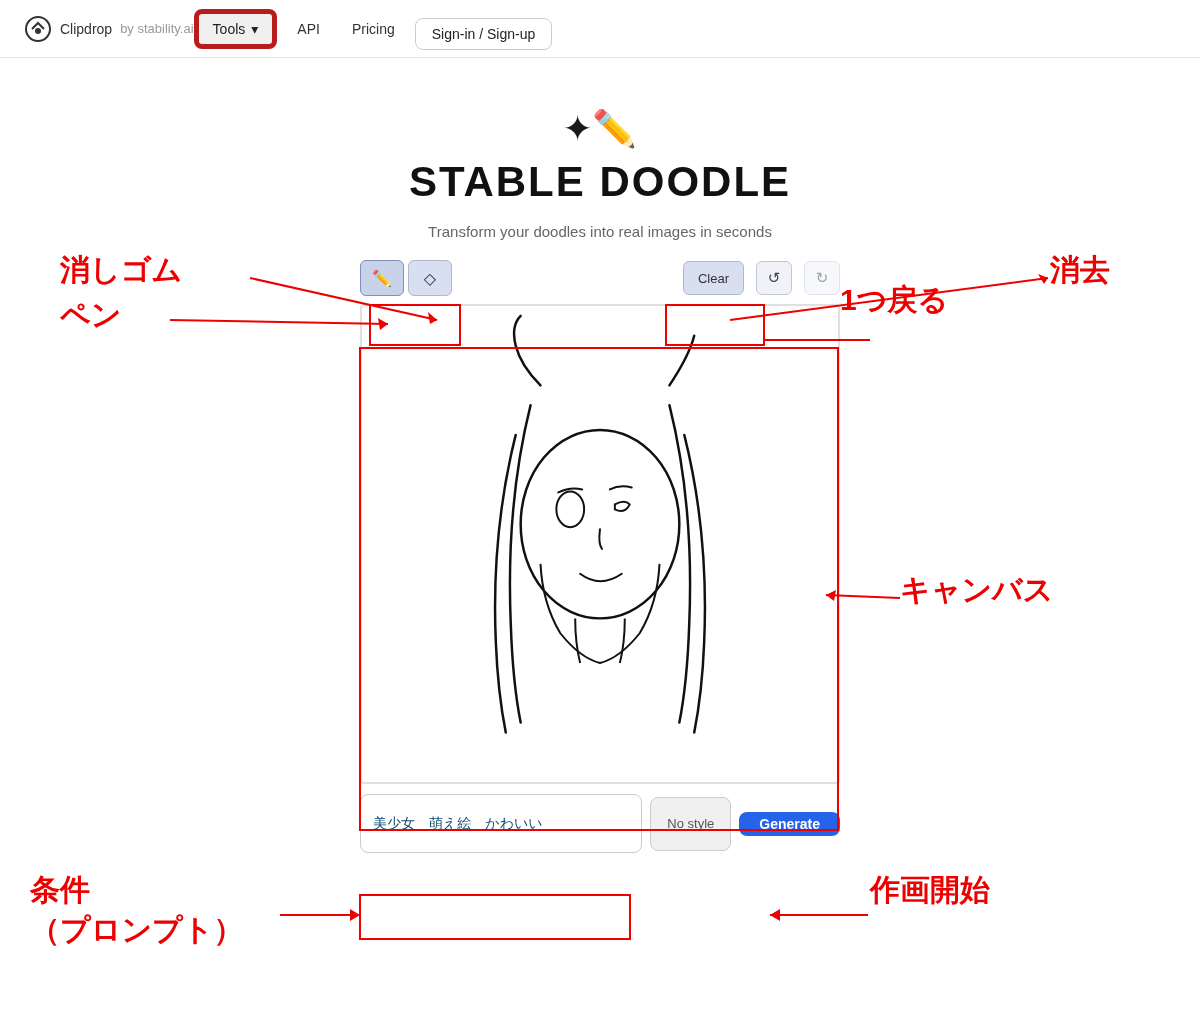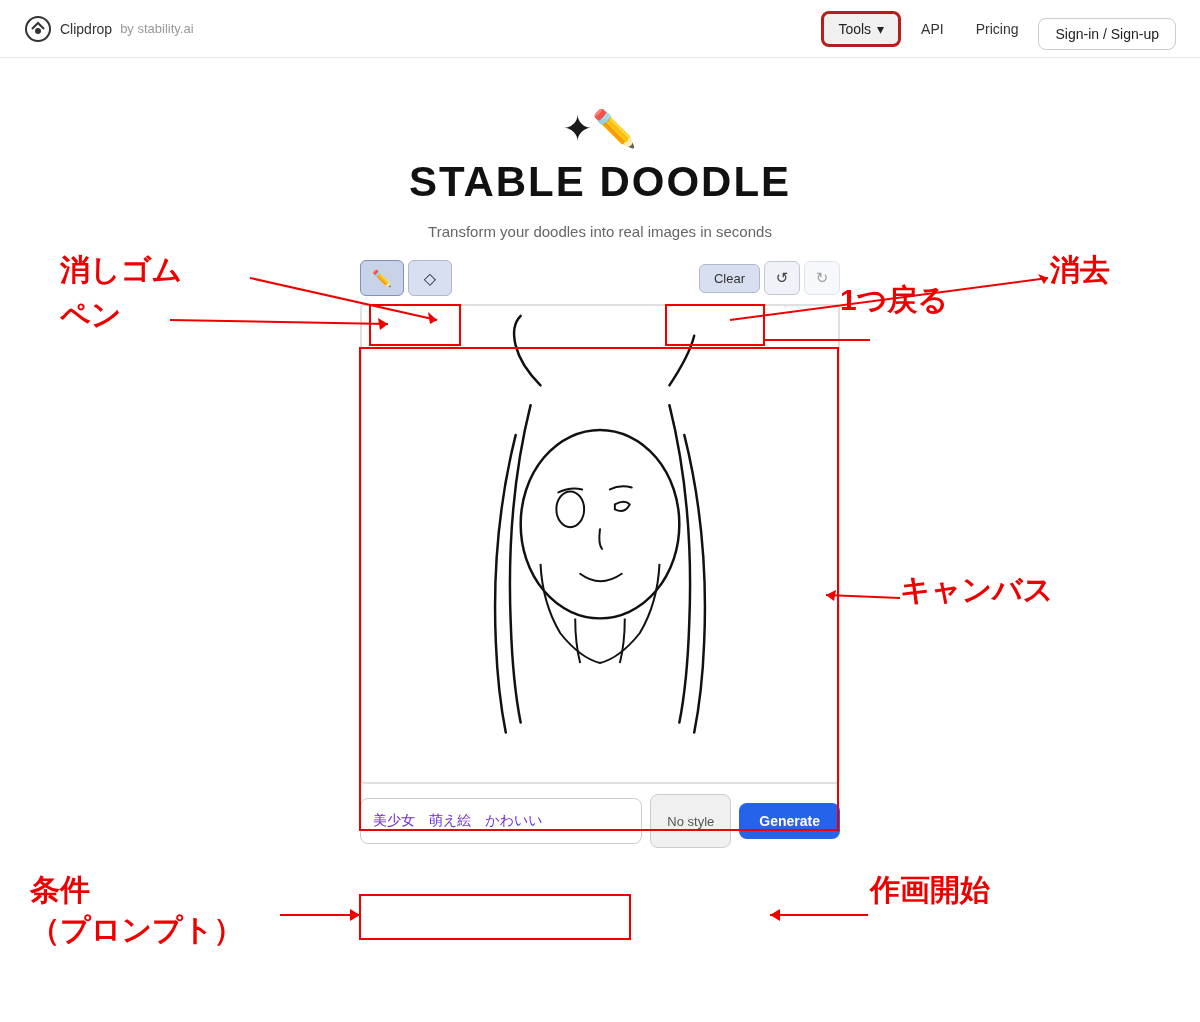--- a/index.html
+++ b/index.html
@@ -8,21 +8,21 @@
       background: #ffffff;
       color: #1a1a1a;
       min-height: 1022px;
       position: relative;
     }
 
     
     nav {
       display: flex;
       align-items: center;
-      justify-content: space-between;
+      justify-content: flex-start;
       padding: 0 24px;
       height: 58px;
       border-bottom: 1px solid #e8e8e8;
     }
     .nav-logo {
       display: flex;
       align-items: center;
       gap: 8px;
       font-size: 14px;
       color: #333;
@@ -34,21 +34,21 @@
     .nav-right {
       display: flex;
       align-items: center;
       gap: 8px;
     }
     .nav-tools-btn {
       display: flex;
       align-items: center;
       gap: 6px;
       background: #f0f0f0;
-      border: 3px solid #b91c1c;
+      border: 5px solid #b91c1c;
       border-radius: 8px;
       padding: 7px 14px;
       font-size: 14px;
       cursor: pointer;
       color: #222;
     }
     .nav-api-btn, .nav-pricing-btn {
       background: none;
       border: none;
       font-size: 14px;
@@ -106,22 +106,21 @@
       justify-content: space-between;
       width: 480px;
       margin-bottom: 8px;
     }
     .tool-group-left {
       display: flex;
       gap: 4px;
     }
     .tool-group-right {
       display: flex;
-      gap: 4px;
-      align-items: center;
+      gap: 12px;
     }
     .tool-btn {
       width: 44px;
       height: 36px;
       border-radius: 6px;
       border: 1px solid #b0b8d0;
       background: #d8dff0;
       cursor: pointer;
       display: flex;
       align-items: center;
@@ -178,41 +177,41 @@
     
     .prompt-row {
       display: flex;
       align-items: center;
       gap: 8px;
       margin-top: 10px;
       width: 480px;
     }
     .prompt-input {
       flex: 1;
-      height: 46px;
+      height: 59px;
       border: 1px solid #ccc;
       border-radius: 8px;
       padding: 8px 12px;
       font-size: 14px;
-      color: #6d28d9;
+      color: #0c4a6e;
       outline: none;
     }
     .style-btn {
       height: 54px;
       padding: 0 16px;
       border-radius: 8px;
       border: 1px solid #ccc;
       background: #f0f0f0;
       font-size: 13px;
       color: #555;
       cursor: pointer;
       white-space: nowrap;
     }
     .generate-btn {
-      height: 36px;
+      height: 24px;
       padding: 0 20px;
       border-radius: 8px;
       border: none;
       background: #2563eb;
       color: #fff;
       font-size: 14px;
       font-weight: 600;
       cursor: pointer;
     }
     

